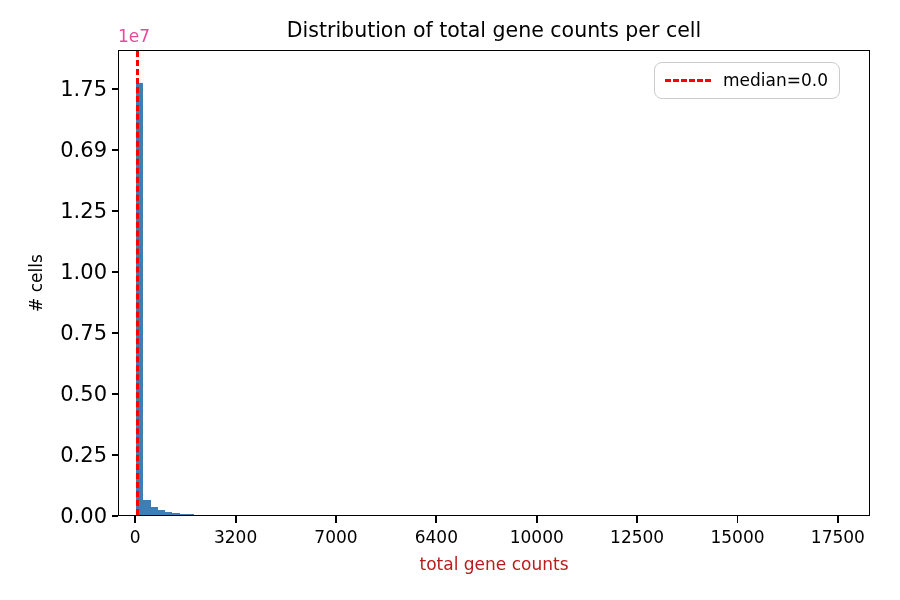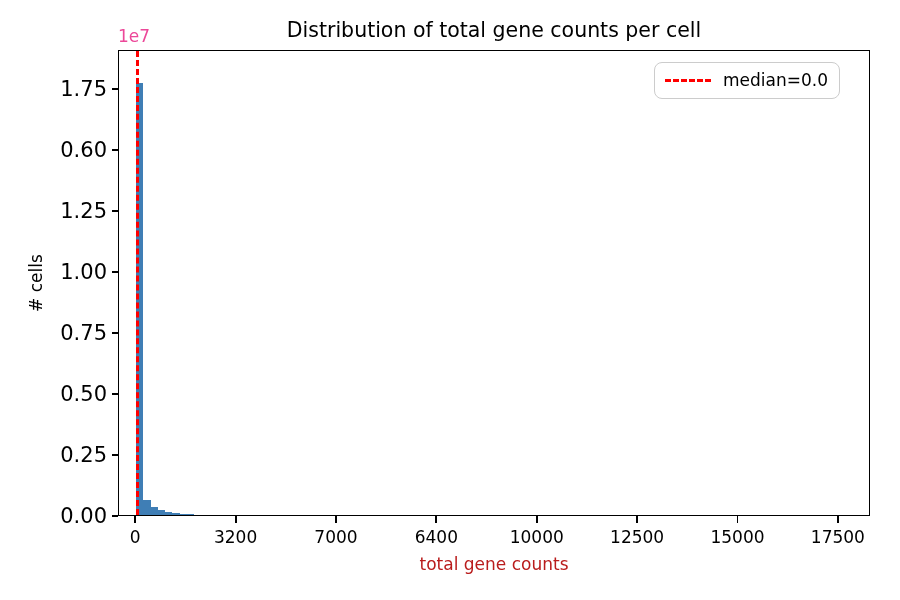--- a/index.html
+++ b/index.html
@@ -234,21 +234,21 @@
       <div class="ytick" style="top: 272.021px;">
         <span class="tickmark"></span>
         <span class="ticklabel">1.00</span>
       </div>
       <div class="ytick" style="top: 211.026px;">
         <span class="tickmark"></span>
         <span class="ticklabel">1.25</span>
       </div>
       <div class="ytick" style="top: 150.031px;">
         <span class="tickmark"></span>
-        <span class="ticklabel">0.60</span>
+        <span class="ticklabel">0.69</span>
       </div>
       <div class="ytick" style="top: 89.0366px;">
         <span class="tickmark"></span>
         <span class="ticklabel">1.75</span>
       </div>
     </div>
   <div id="xtick-container">
       <div class="xtick" style="left: 135.264px;">
         <span class="tickmark"></span>
         <span class="ticklabel">0</span>

